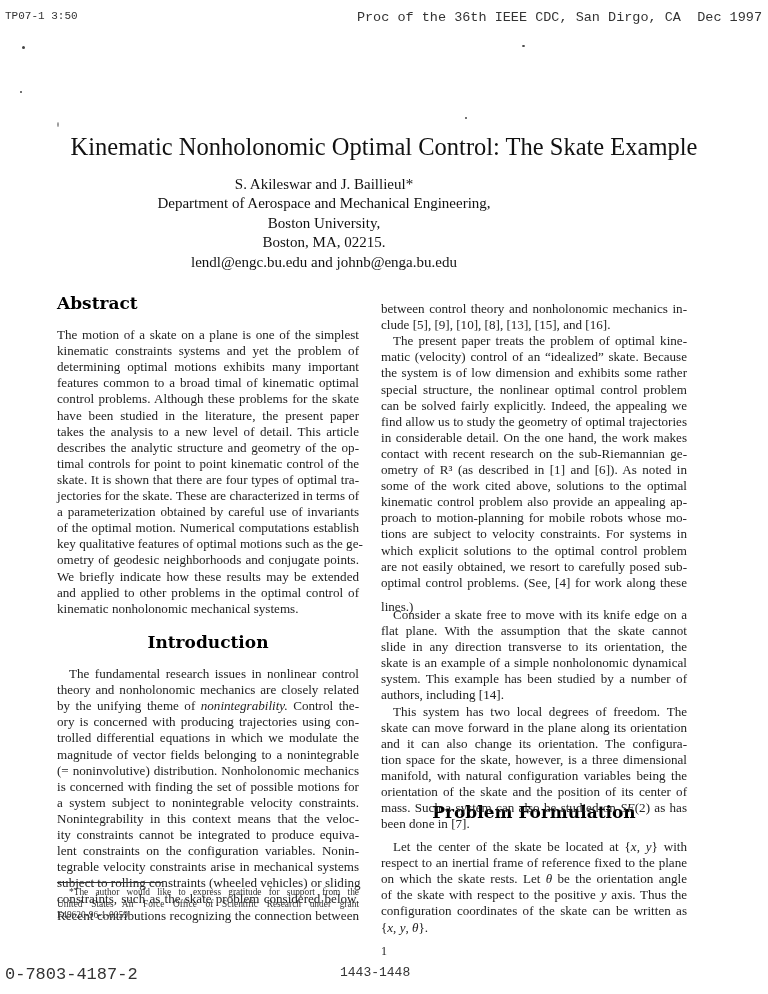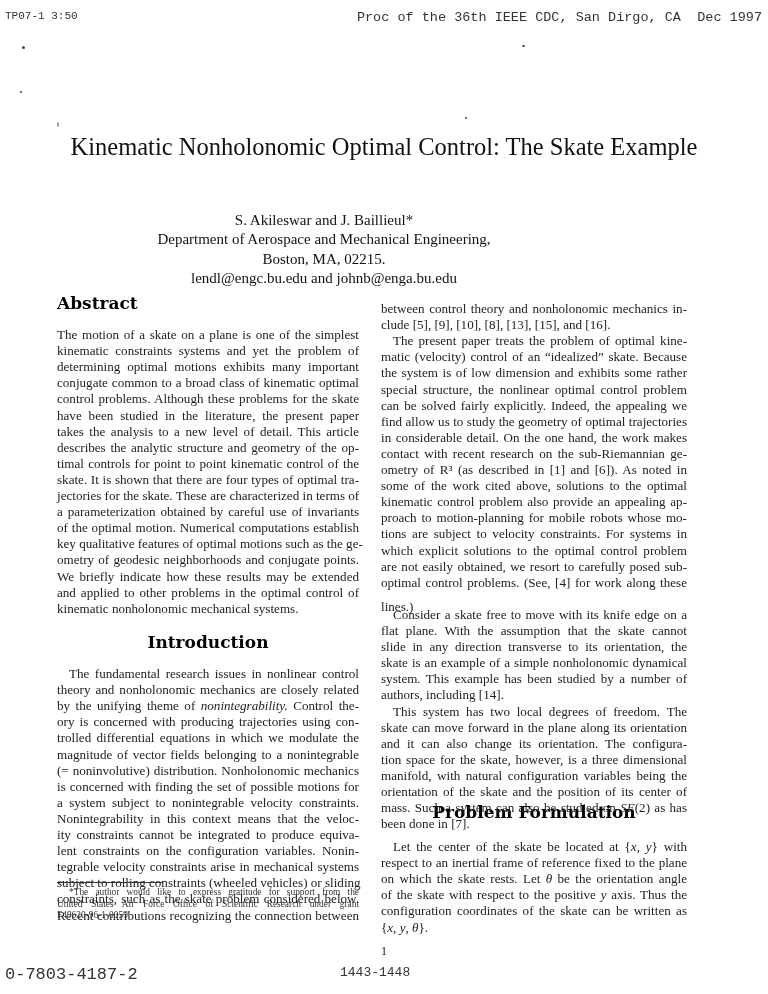--- a/index.html
+++ b/index.html
@@ -5,21 +5,21 @@
   html, body { margin: 0; padding: 0; background: #ffffff; }
   body { width: 768px; height: 994px; position: relative; overflow: hidden; color: #1a1a1a;
          font-family: "DejaVu Serif", "Liberation Serif", serif; }
   .mono { font-family: "Liberation Mono", "DejaVu Sans Mono", monospace; color: #333; }
   .hdr-left { position: absolute; left: 5px; top: 10px; font-size: 11px; }
   .hdr-right { position: absolute; right: 6px; top: 10px; font-size: 13.5px; white-space: pre; }
   .speck { position: absolute; background: #444; border-radius: 50%; }
   .title { position: absolute; left: 0; width: 768px; top: 133px; text-align: center;
            font-family: "Liberation Serif", serif; font-size: 24.5px; color: #111; }
   .authors { position: absolute; left: 0; width: 648px; top: 175px; text-align: center;
-             font-family: "Liberation Serif", serif; font-size: 15px; line-height: 19.4px; color: #111; margin-top: 36px; }
+             font-family: "Liberation Serif", serif; font-size: 15px; line-height: 19.4px; color: #111; }
   .col { position: absolute; top: 0; font-family: "Liberation Serif", serif; font-size: 13.1px; color: #222; }
   .col-left { left: 57px; width: 302px; }
   .col-right { left: 381px; width: 306px; }
   .line { position: absolute; left: 0; width: 100%; height: 16px; line-height: 16px;
           text-align: justify; text-align-last: justify; white-space: nowrap; overflow: visible; }
   .line.last { text-align-last: left; }
   .line.indent { text-indent: 12px; }
   .sec { position: absolute; font-family: "DejaVu Serif", serif; font-weight: bold; color: #000000; }
   .sec-abs { left: 57px; top: 293px; font-size: 17px; }
   .sec-intro { left: 57px; width: 302px; top: 632px; font-size: 17px; text-align: center; }
@@ -43,34 +43,35 @@
 <div class="speck" style="left:22px;top:46px;width:3px;height:3px;"></div>
 <div class="speck" style="left:20px;top:91px;width:2px;height:2px;"></div>
 <div class="speck" style="left:57px;top:122px;width:2px;height:5px;background:#999;"></div>
 <div class="speck" style="left:522px;top:45px;width:3px;height:2px;"></div>
 <div class="speck" style="left:465px;top:117px;width:2px;height:2px;"></div>
 
 <div class="title">Kinematic Nonholonomic Optimal Control: The Skate Example</div>
 <div class="authors">
   <div>S. Akileswar and J. Baillieul*</div>
   <div>Department of Aerospace and Mechanical Engineering,</div>
+  <div>Boston University,</div>
   <div>Boston, MA, 02215.</div>
   <div>lendl@engc.bu.edu and johnb@enga.bu.edu</div>
 </div>
 
 <div class="sec sec-abs">Abstract</div>
 <div class="sec sec-intro">Introduction</div>
 <div class="sec sec-prob">Problem Formulation</div>
 
 <div class="col col-left">
   <div id="abstract-lines">
       <div class="line" style="top: 327px;">The motion of a skate on a plane is one of the simplest</div>
       <div class="line" style="top: 343.1px;">kinematic constraints systems and yet the problem of</div>
       <div class="line" style="top: 359.2px;">determining optimal motions exhibits many important</div>
-      <div class="line" style="top: 375.3px;">conjugate common to a broad class of kinematic optimal</div>
+      <div class="line" style="top: 375.3px;">features common to a broad timal of kinematic optimal</div>
       <div class="line" style="top: 391.4px;">control problems. Although these problems for the skate</div>
       <div class="line" style="top: 407.5px;">have been studied in the literature, the present paper</div>
       <div class="line" style="top: 423.6px;">takes the analysis to a new level of detail. This article</div>
       <div class="line" style="top: 439.7px;">describes the analytic structure and geometry of the op-</div>
       <div class="line" style="top: 455.8px;">timal controls for point to point kinematic control of the</div>
       <div class="line" style="top: 471.9px;">skate. It is shown that there are four types of optimal tra-</div>
       <div class="line" style="top: 488px;">jectories for the skate. These are characterized in terms of</div>
       <div class="line" style="top: 504.1px;">a parameterization obtained by careful use of invariants</div>
       <div class="line" style="top: 520.2px;">of the optimal motion. Numerical computations establish</div>
       <div class="line" style="top: 536.3px;">key qualitative features of optimal motions such as the ge-</div>

